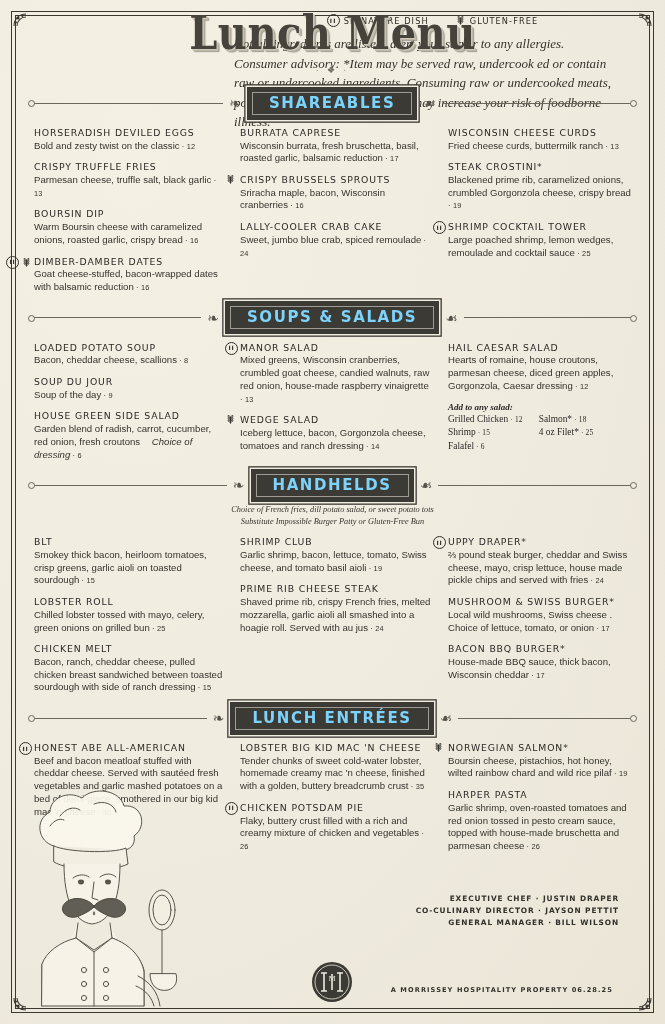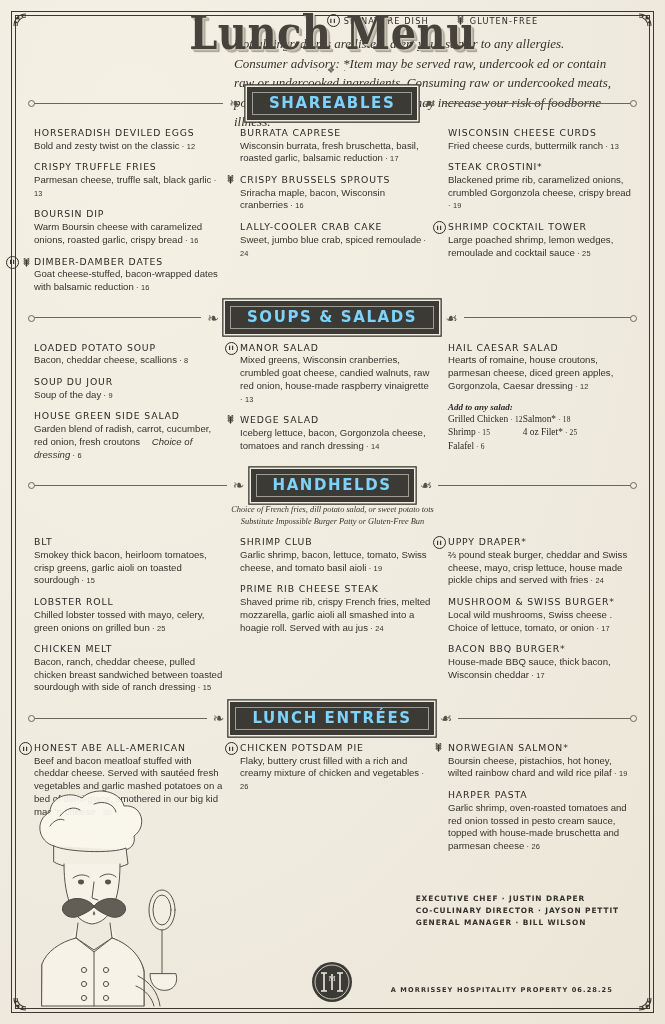--- a/index.html
+++ b/index.html
@@ -142,38 +142,38 @@
   .badges.two{left:-28px;}
 
   
   .note{
     text-align:center;font-style:italic;font-size:8.3px;line-height:1.45;
     color:#35332c;margin:4px 0 8px;
   }
 
   
   .addon-title{font-style:italic;font-weight:700;font-size:9px;margin:7px 0 1px;}
-  .addon-grid{display:flex;font-size:9.4px;line-height:1.45;}
+  .addon-grid{display:flex;gap:16px;font-size:9.4px;line-height:1.45;}
   .addon-grid > div{display:flex;flex-direction:column;}
 
   
   .legend{
     display:flex;justify-content:center;gap:26px;align-items:center;
     font-family:"DejaVu Sans",sans-serif;font-size:8.2px;letter-spacing:1.1px;
     margin-top:10px;
   }
   .legend span.lab{padding-left:4px;}
   .legend .unit{display:flex;align-items:center;}
   .disclaimer{
     text-align:left;font-style:italic;font-size:13px;line-height:1.5;
     margin-top:7px;color:#35332c;
   }
   .credits{
     font-family:"DejaVu Sans",sans-serif;font-size:7.4px;letter-spacing:.9px;
-    line-height:1.6;font-weight:700;color:#33312b;
+    text-align:right;line-height:1.6;font-weight:700;color:#33312b;
   }
   .footline{
     font-family:"DejaVu Sans",sans-serif;font-size:6.6px;letter-spacing:1.1px;
     color:#33312b;font-weight:700;
   }
 
   
   .chef{position:absolute;left:16px;bottom:14px;width:190px;height:250px;opacity:.92;}
   .chef svg{width:100%;height:100%;display:block;}
 
@@ -511,20 +511,26 @@
                 <span class="badge sig"></span>
               </span>
               <span>HONEST ABE ALL-AMERICAN</span>
             </div>
             <div class="item-desc">Beef and bacon meatloaf stuffed with cheddar cheese. Served with sautéed fresh vegetables and garlic mashed potatoes on a bed of demi-glace, smothered in our big kid mac 'n cheese<span class="price"> · 30</span></div>
           </div>
         </div>
         <div class="col w2">
           <div class="item">
             <div class="item-name">
+              <span>LOBSTER BIG KID MAC 'N CHEESE</span>
+            </div>
+            <div class="item-desc">Tender chunks of sweet cold-water lobster, homemade creamy mac 'n cheese, finished with a golden, buttery breadcrumb crust<span class="price"> · 35</span></div>
+          </div>
+          <div class="item">
+            <div class="item-name">
               <span class="badges">
                 <span class="badge sig"></span>
               </span>
               <span>CHICKEN POTSDAM PIE</span>
             </div>
             <div class="item-desc">Flaky, buttery crust filled with a rich and creamy mixture of chicken and vegetables<span class="price"> · 26</span></div>
           </div>
         </div>
         <div class="col w3">
           <div class="item">

